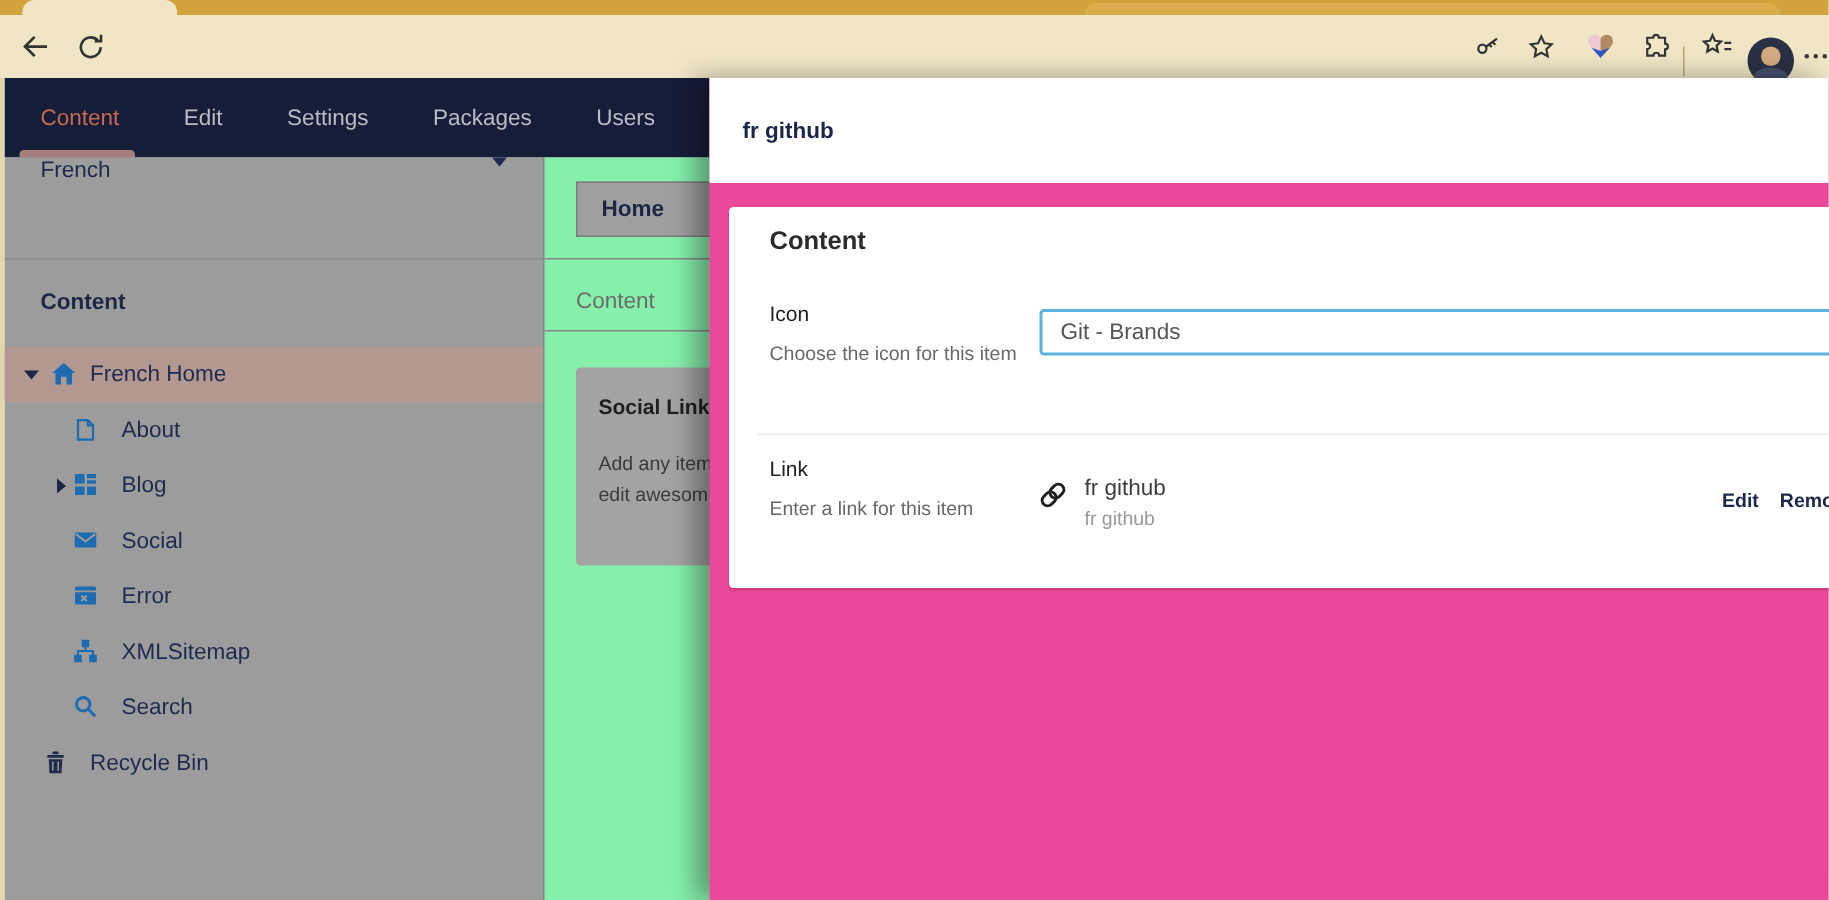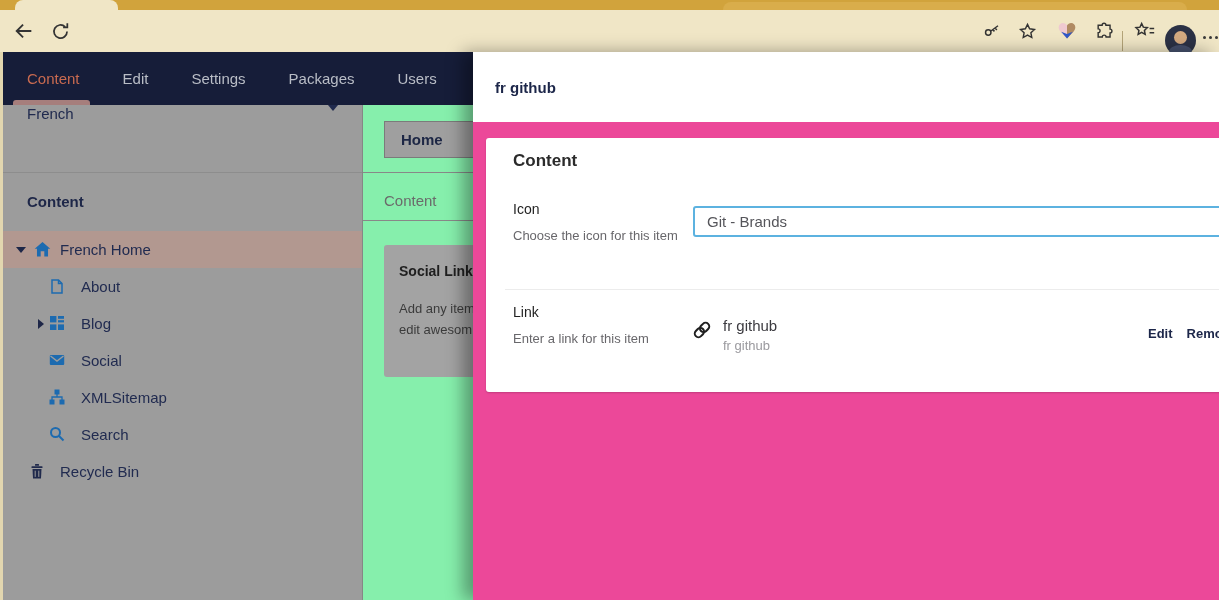--- a/index.html
+++ b/index.html
@@ -195,20 +195,30 @@
         <span class="t-icon lvl1">
           <svg width="16" height="16" viewBox="0 0 16 16">
               <rect x="0.8" y="3" width="14.4" height="10" rx="1" fill="#1d6bb0"></rect>
               <path d="M1.5 4 L8 9 L14.5 4" stroke="#9c9c9c" stroke-width="1.4" fill="none"></path>
             </svg>
         </span>
         <span class="t-label lvl1">Social</span>
       </div>
       <div class="tree-row">
         <span class="t-icon lvl1">
+          <svg width="16" height="16" viewBox="0 0 16 16">
+              <rect x="1" y="2" width="14" height="12" rx="1" fill="#1d6bb0"></rect>
+              <line x1="1" y1="5.2" x2="15" y2="5.2" stroke="#9c9c9c" stroke-width="1.2"></line>
+              <path d="M5.2 8 L8.8 11.6 M8.8 8 L5.2 11.6" stroke="#9c9c9c" stroke-width="1.4"></path>
+            </svg>
+        </span>
+        <span class="t-label lvl1">Error</span>
+      </div>
+      <div class="tree-row">
+        <span class="t-icon lvl1">
           <svg width="16" height="16" viewBox="0 0 16 16" fill="#1d6bb0" stroke="#1d6bb0">
               <rect x="6" y="1" width="4" height="4"></rect>
               <rect x="1" y="11" width="4" height="4"></rect>
               <rect x="11" y="11" width="4" height="4"></rect>
               <path d="M8 5 V8 M3 11 V8 H13 V11" fill="none" stroke-width="1.3"></path>
             </svg>
         </span>
         <span class="t-label lvl1">XMLSitemap</span>
       </div>
       <div class="tree-row">

